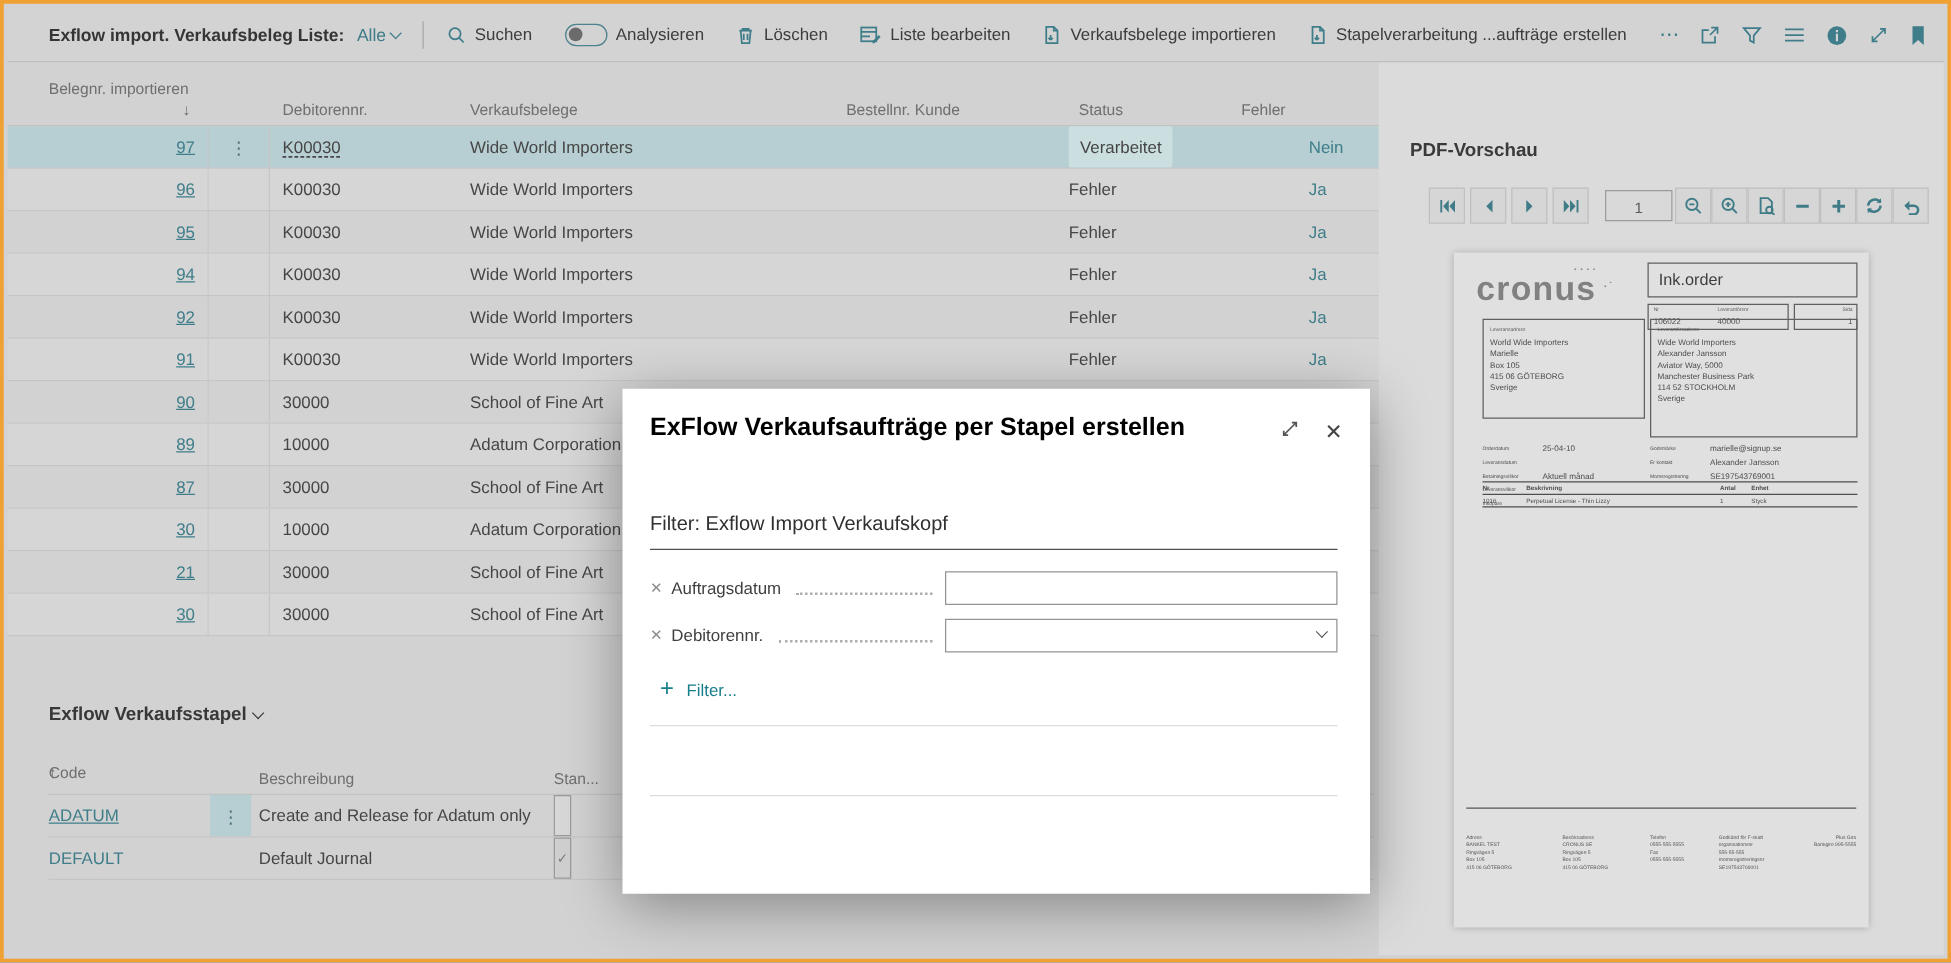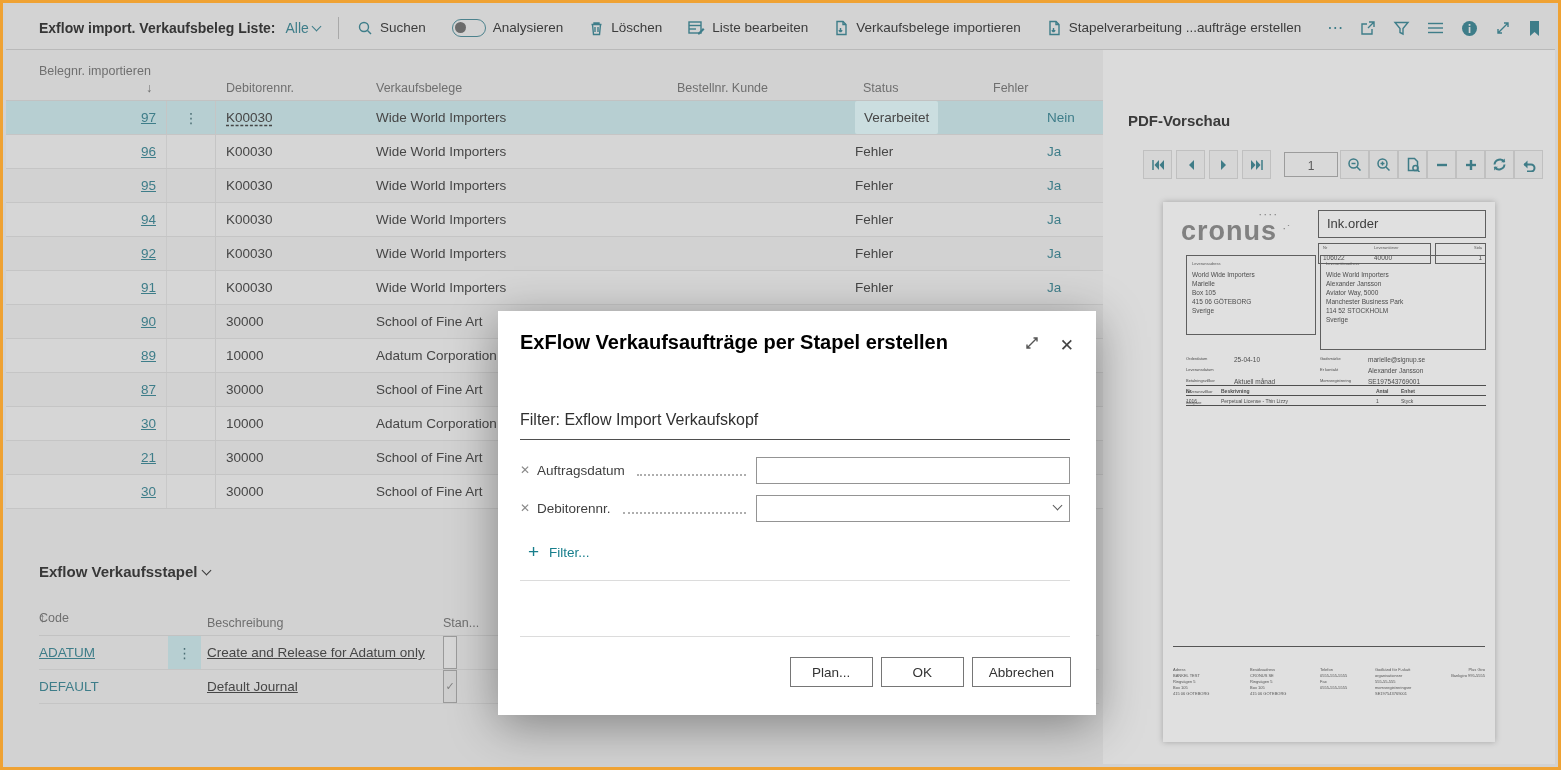--- a/index.html
+++ b/index.html
@@ -54,21 +54,21 @@
   .bheader span{position:absolute;bottom:5px;}
   .bh-code{left:0;}
   .bh-desc{left:168px;}
   .bh-std{left:404px;}
   .brow{position:relative;height:34px;border-bottom:1px solid #c5c5c5;}
   .brow span{position:absolute;top:0;height:100%;display:flex;align-items:center;}
   .b-code{left:0;color:#3e7d89;}
   .brow.sel .b-code{text-decoration:underline;}
   .b-menu{left:129px;width:33px;justify-content:center;color:#4b6e74;font-size:14px;}
   .brow.sel .b-menu{background:#b7cfd2;}
-  .b-desc{left:168px;text-decoration:underline;}
+  .b-desc{left:168px;}
   .b-std{left:404px;}
   .cbx{width:14px;height:14px;border:1px solid #9b9b9b;background:#d7d7d7;display:flex;align-items:center;justify-content:center;font-size:11px;color:#7f7f7f;}
   .cbx.on{background:#cfcfcf;}
 
   
   .pdfpanel{position:absolute;left:1100px;top:47px;right:3px;bottom:3px;background:#dbdbdb;}
   .pdftitle{position:absolute;left:25px;top:62px;font-size:15px;font-weight:700;color:#3a3a3a;}
   .pdfbar{position:absolute;left:40px;top:100px;height:30px;}
   .pbtn{position:absolute;top:0;width:29px;height:29px;background:#d6d6d6;border:1px solid #c0c0c0;display:flex;align-items:center;justify-content:center;cursor:pointer;}
   .pnum{position:absolute;left:141px;top:2px;width:54px;height:25px;background:#d9d9d9;border:1px solid #9c9c9c;font-size:12px;color:#5a5a5a;text-align:center;padding-top:4px;}
@@ -626,20 +626,15 @@
     </div>
 
     <div class="m-addfilter">
       <span class="plus">+</span>
       <span>Filter...</span>
     </div>
 
     <div class="m-div d1"></div>
     <div class="m-div d2"></div>
 
-    <div class="m-btns">
-      <button>Plan...</button>
-      <button>OK</button>
-      <button>Abbrechen</button>
-    </div>
   </div>
 
 </div>
 
 </body></html>

